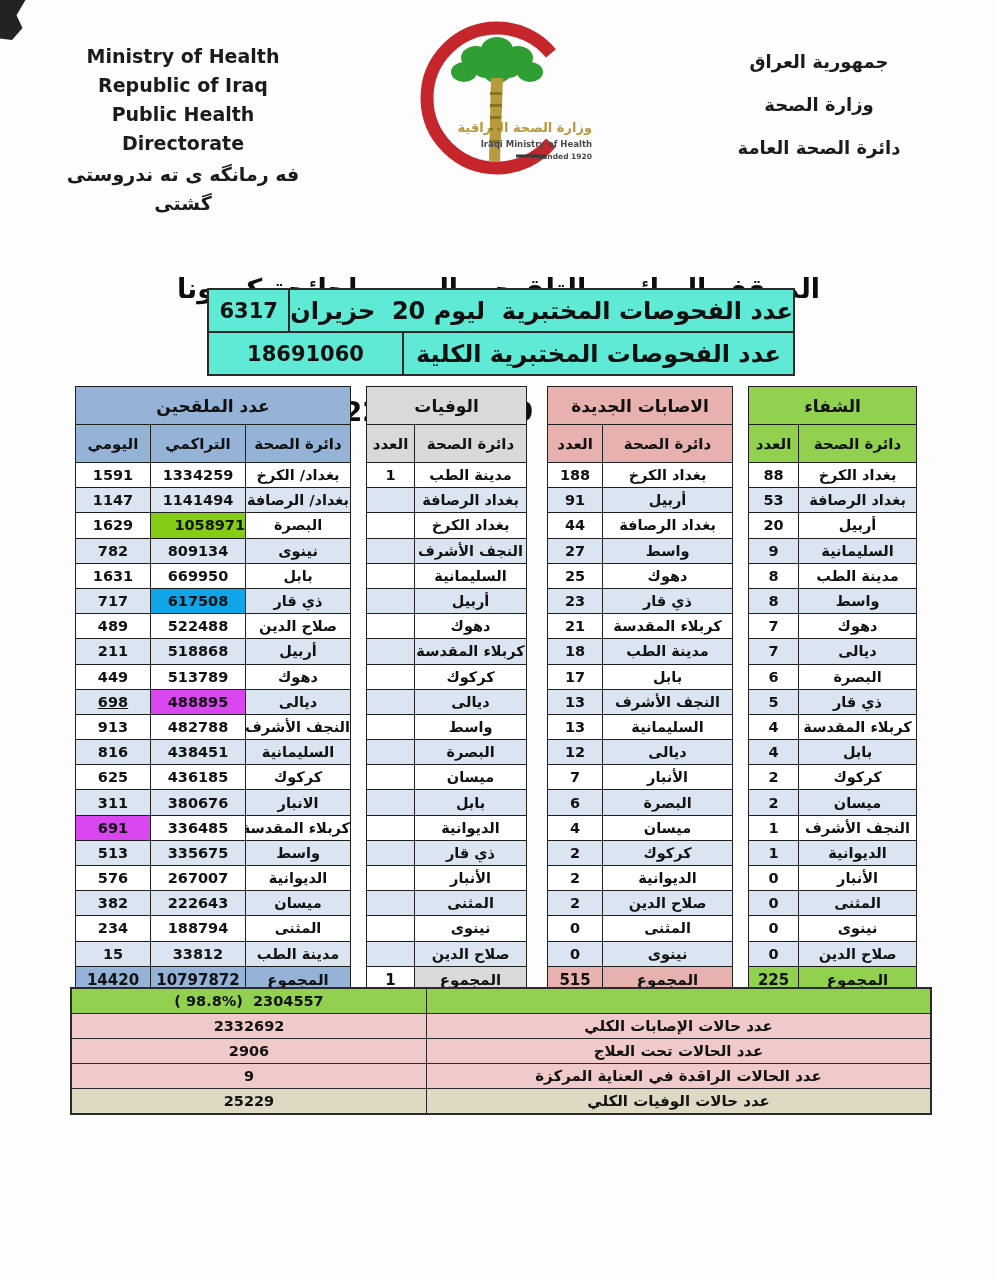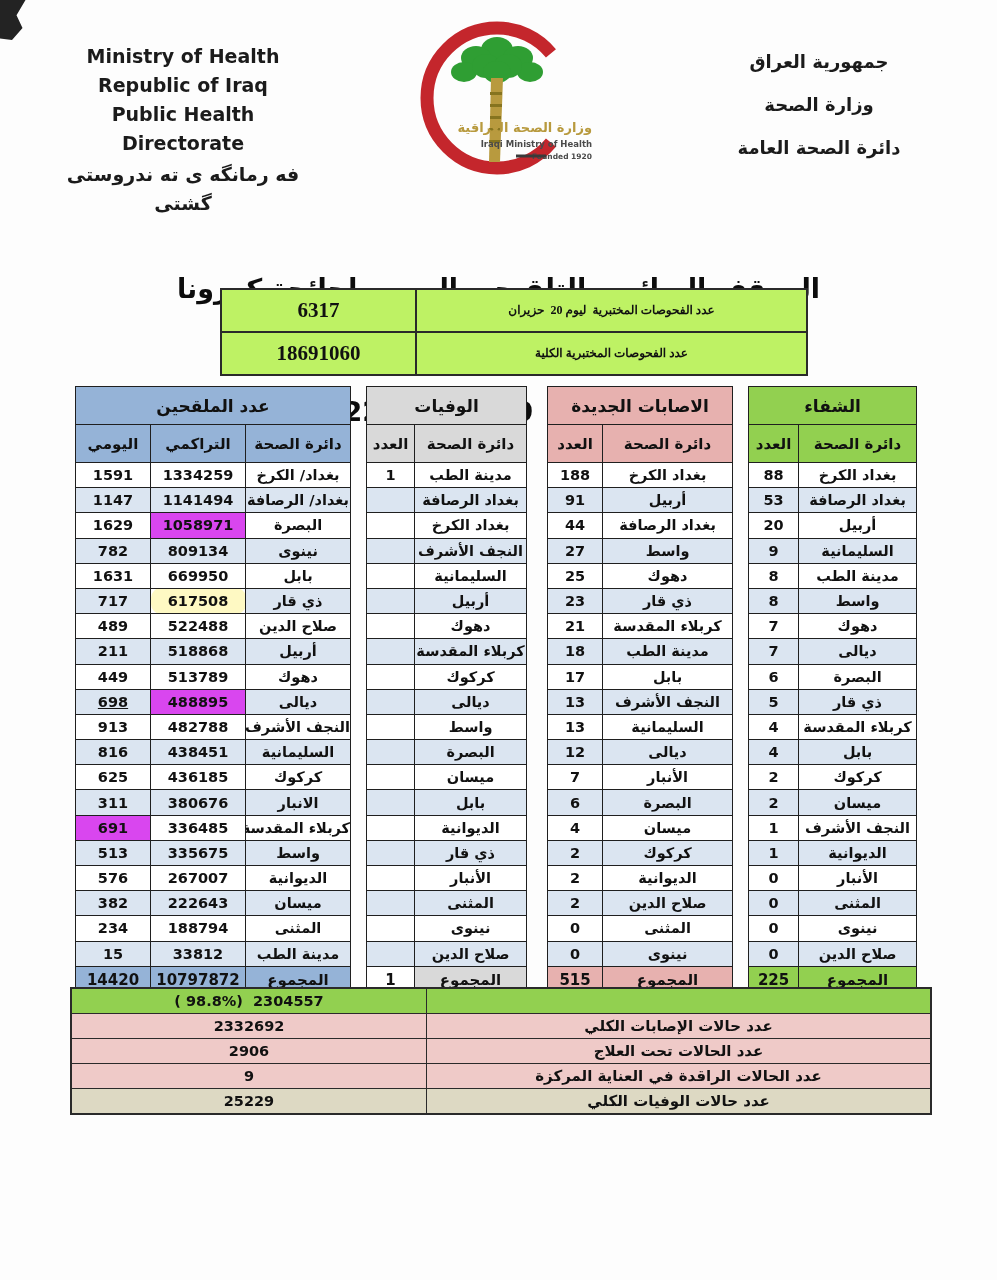--- a/index.html
+++ b/index.html
@@ -15,26 +15,26 @@
   .hdr-english{position:absolute;left:52px;top:42px;width:262px;text-align:center;
     font-size:19px;line-height:29px;color:#1b1b1b;}
   .hdr-kurdish{font-size:19px;margin-top:2px;}
   .hdr-arabic{position:absolute;left:726px;top:40px;width:186px;text-align:center;
     font-size:18px;line-height:43px;color:#1b1b1b;}
   .logo-wrap{position:absolute;left:404px;top:10px;width:195px;height:168px;}
   
   .title{position:absolute;left:0;top:186px;width:100%;text-align:center;
     font-size:27px;line-height:41px;color:#0d0d0d;white-space:pre;}
   
-  .tests{position:absolute;left:220px;top:288px;width:584px;border:2px solid #2a2a2a;background:#bef264;font-family:Liberation Serif, serif;}
+  .tests{position:absolute;left:207px;top:288px;width:584px;border:2px solid #2a2a2a;background:#5eead4;}
   .tests-row{display:flex;height:41px;}
   .tests-row + .tests-row{border-top:2px solid #2a2a2a;}
   .tests-value{width:193px;border-right:2px solid #2a2a2a;display:flex;align-items:center;
     justify-content:center;font-size:21px;}
-  .tests-label{flex:1;display:flex;align-items:center;justify-content:center;font-size:12px;white-space:pre;}
+  .tests-label{flex:1;display:flex;align-items:center;justify-content:center;font-size:24px;white-space:pre;}
   
   .main-table{position:absolute;left:75px;top:386px;display:flex;align-items:flex-start;}
   table.grp{border-collapse:collapse;table-layout:fixed;background:#fff;}
   .grp td{border:1px solid #1f1f1f;text-align:center;vertical-align:middle;padding:0;
     overflow:hidden;white-space:nowrap;}
   .grp tr.trow td{height:37px;font-size:17px;}
   .grp tr.hrow td{height:37px;font-size:15px;}
   .grp tr.drow td{height:24.2px;font-size:14.5px;}
   .grp tr.xrow td{height:26px;font-size:15px;}
   .grp-vaccinated{width:275px;margin-right:15px;}
@@ -143,36 +143,36 @@
             <td style="background: rgb(255, 255, 255);">1334259</td>
             <td dir="rtl" style="background: rgb(255, 255, 255);">بغداد/ الكرخ</td>
           </tr>
           <tr class="drow">
             <td style="background: rgb(219, 229, 241);">1147</td>
             <td style="background: rgb(219, 229, 241);">1141494</td>
             <td dir="rtl" style="background: rgb(219, 229, 241);">بغداد/ الرصافة</td>
           </tr>
           <tr class="drow">
             <td style="background: rgb(255, 255, 255);">1629</td>
-            <td style="background: #d946ef;">1058971</td>
+            <td style="background: #84cc16; text-align: right;">1058971</td>
             <td dir="rtl" style="background: rgb(255, 255, 255);">البصرة</td>
           </tr>
           <tr class="drow">
             <td style="background: rgb(219, 229, 241);">782</td>
             <td style="background: rgb(219, 229, 241);">809134</td>
             <td dir="rtl" style="background: rgb(219, 229, 241);">نينوى</td>
           </tr>
           <tr class="drow">
             <td style="background: rgb(255, 255, 255);">1631</td>
             <td style="background: rgb(255, 255, 255);">669950</td>
             <td dir="rtl" style="background: rgb(255, 255, 255);">بابل</td>
           </tr>
           <tr class="drow">
             <td style="background: rgb(219, 229, 241);">717</td>
-            <td style="background: #fef9c3; border-radius: 10px;">617508</td>
+            <td style="background: #0ea5e9;">617508</td>
             <td dir="rtl" style="background: rgb(219, 229, 241);">ذي قار</td>
           </tr>
           <tr class="drow">
             <td style="background: rgb(255, 255, 255);">489</td>
             <td style="background: rgb(255, 255, 255);">522488</td>
             <td dir="rtl" style="background: rgb(255, 255, 255);">صلاح الدين</td>
           </tr>
           <tr class="drow">
             <td style="background: rgb(219, 229, 241);">211</td>
             <td style="background: rgb(219, 229, 241);">518868</td>

